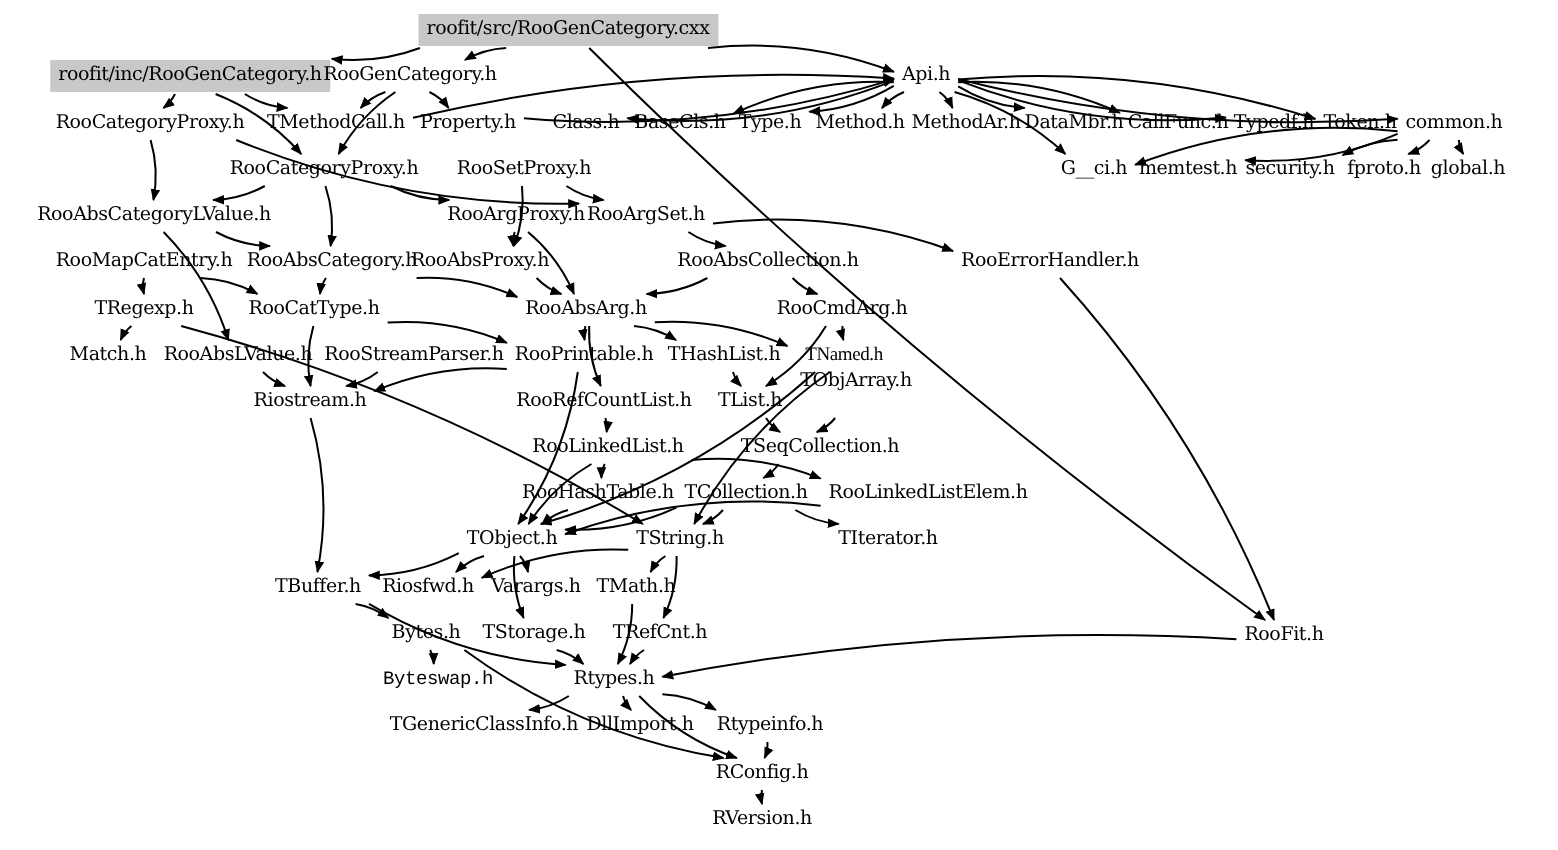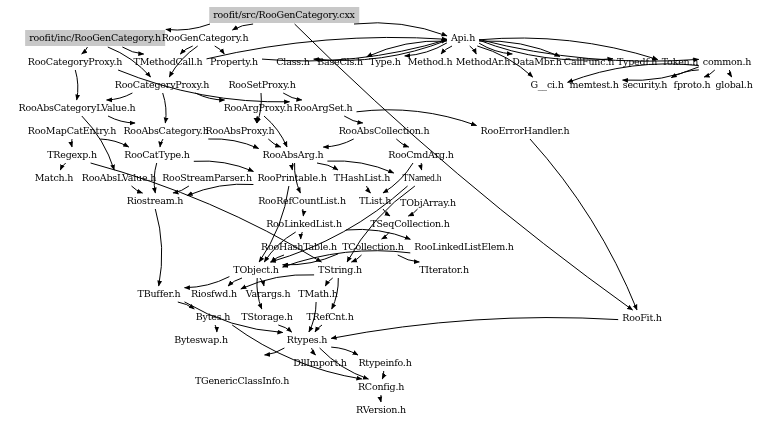--- a/index.html
+++ b/index.html
@@ -172,38 +172,38 @@
       <div class="node" style="left: 421px; top: 155px;">RooCmdArg.h</div>
       <div class="node" style="left: 54px; top: 178px;">Match.h</div>
       <div class="node" style="left: 119px; top: 178px;">RooAbsLValue.h</div>
       <div class="node" style="left: 207px; top: 178px;">RooStreamParser.h</div>
       <div class="node" style="left: 292px; top: 178px;">RooPrintable.h</div>
       <div class="node" style="left: 362px; top: 178px;">THashList.h</div>
       <div class="node" style="left: 422px; top: 178px; font-family: Liberation Serif, serif;">TNamed.h</div>
       <div class="node" style="left: 155px; top: 201px;">Riostream.h</div>
       <div class="node" style="left: 302px; top: 201px;">RooRefCountList.h</div>
       <div class="node" style="left: 375px; top: 201px;">TList.h</div>
-      <div class="node" style="left: 428px; top: 203px;">TObjArray.h</div>
+      <div class="node" style="left: 428px; top: 191px;">TObjArray.h</div>
       <div class="node" style="left: 304px; top: 224px;">RooLinkedList.h</div>
       <div class="node" style="left: 398px; top: 224px; margin-left: 12px;">TSeqCollection.h</div>
       <div class="node" style="left: 299px; top: 247px;">RooHashTable.h</div>
       <div class="node" style="left: 373px; top: 247px;">TCollection.h</div>
       <div class="node" style="left: 464px; top: 247px;">RooLinkedListElem.h</div>
       <div class="node" style="left: 256px; top: 270px;">TObject.h</div>
       <div class="node" style="left: 340px; top: 270px;">TString.h</div>
       <div class="node" style="left: 444px; top: 270px;">TIterator.h</div>
       <div class="node" style="left: 159px; top: 294px;">TBuffer.h</div>
       <div class="node" style="left: 214px; top: 294px;">Riosfwd.h</div>
       <div class="node" style="left: 268px; top: 294px;">Varargs.h</div>
       <div class="node" style="left: 318px; top: 294px;">TMath.h</div>
       <div class="node" style="left: 213px; top: 317px;">Bytes.h</div>
       <div class="node" style="left: 267px; top: 317px;">TStorage.h</div>
       <div class="node" style="left: 330px; top: 317px;">TRefCnt.h</div>
       <div class="node" style="left: 642px; top: 318px;">RooFit.h</div>
-      <div class="node" style="left: 201px; top: 340px;">Byteswap.h</div>
+      <div class="node" style="left: 219px; top: 340px; font-family: Liberation Mono, monospace;">Byteswap.h</div>
       <div class="node" style="left: 307px; top: 340px;">Rtypes.h</div>
-      <div class="node" style="left: 242px; top: 363px; margin-top: 18px;">TGenericClassInfo.h</div>
+      <div class="node" style="left: 242px; top: 363px;">TGenericClassInfo.h</div>
       <div class="node" style="left: 320px; top: 363px;">DllImport.h</div>
       <div class="node" style="left: 385px; top: 363px;">Rtypeinfo.h</div>
       <div class="node" style="left: 381px; top: 387px;">RConfig.h</div>
       <div class="node" style="left: 381px; top: 410px;">RVersion.h</div>
     </div>
 </div>
 
 </body></html>

